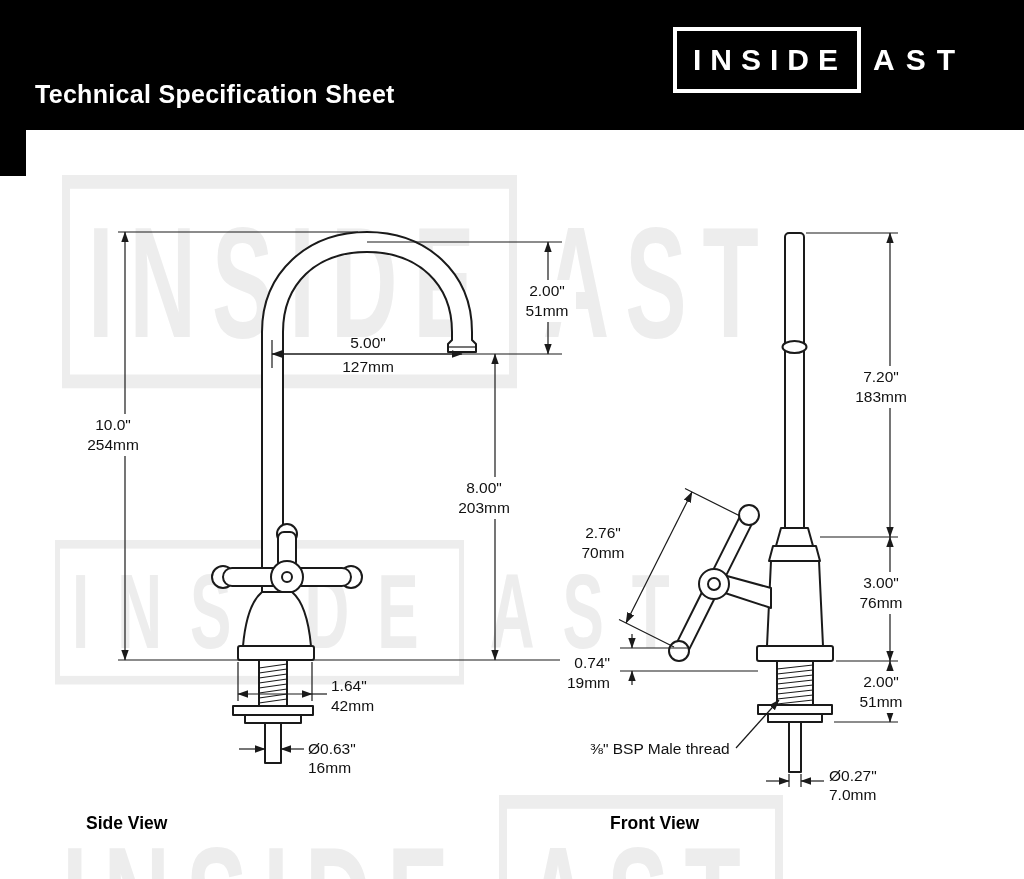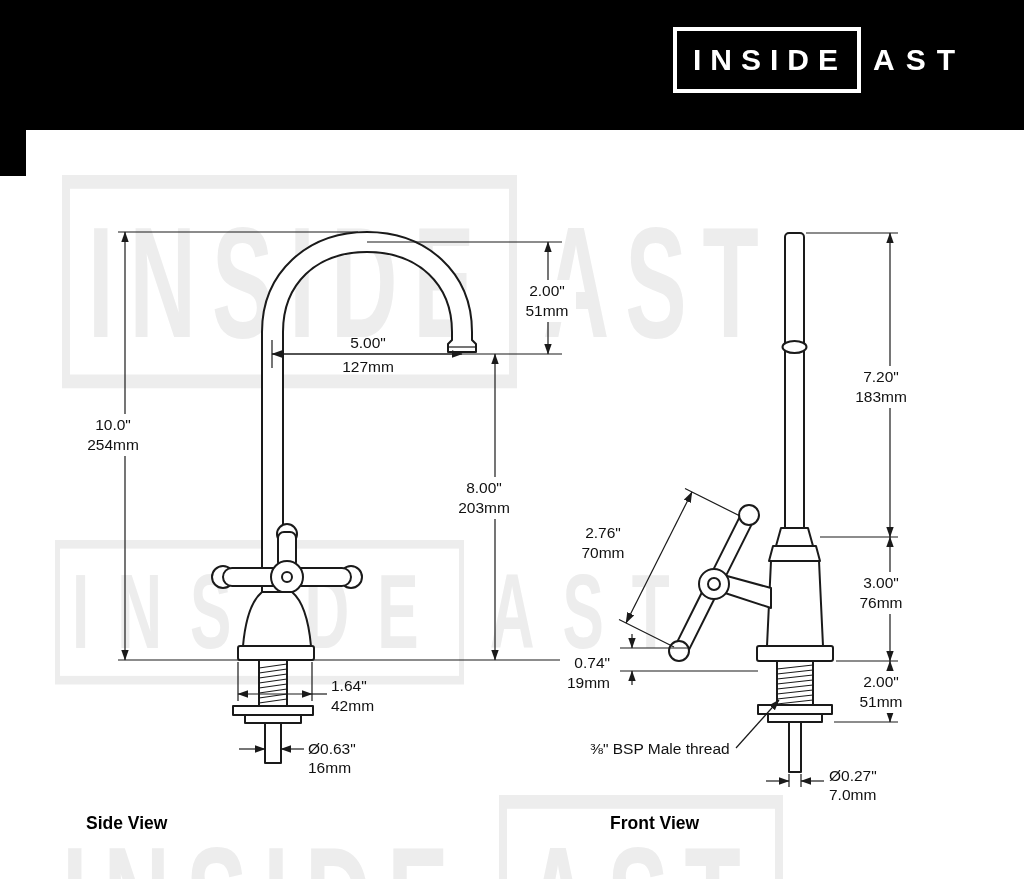--- a/index.html
+++ b/index.html
@@ -212,20 +212,21 @@
       <line class="dim" x1="766" y1="781" x2="789" y2="781" marker-end="url(#arr)"></line>
       <line class="dim" x1="801" y1="781" x2="824" y2="781" marker-start="url(#arr)"></line>
       <text class="dimtext" x="829" y="781">Ø0.27"</text>
       <text class="dimtext" x="829" y="800">7.0mm</text>
 
       <text class="viewlabel" x="610" y="829">Front View</text>
     </g>
   </svg>
 
   <header class="header">
+    <div class="title">Technical Specification Sheet</div>
     <div class="logo">
       <span class="logo-box">INSIDE</span>
       <span class="logo-rest">AST</span>
     </div>
   </header>
   <div class="header-notch"></div>
 
 </div>
 
 </body></html>

